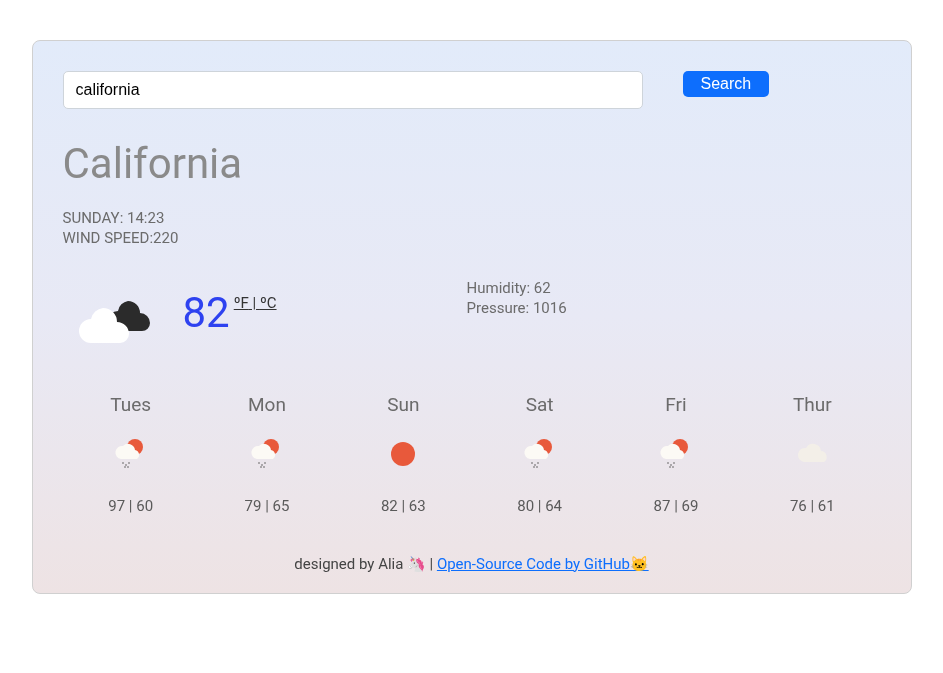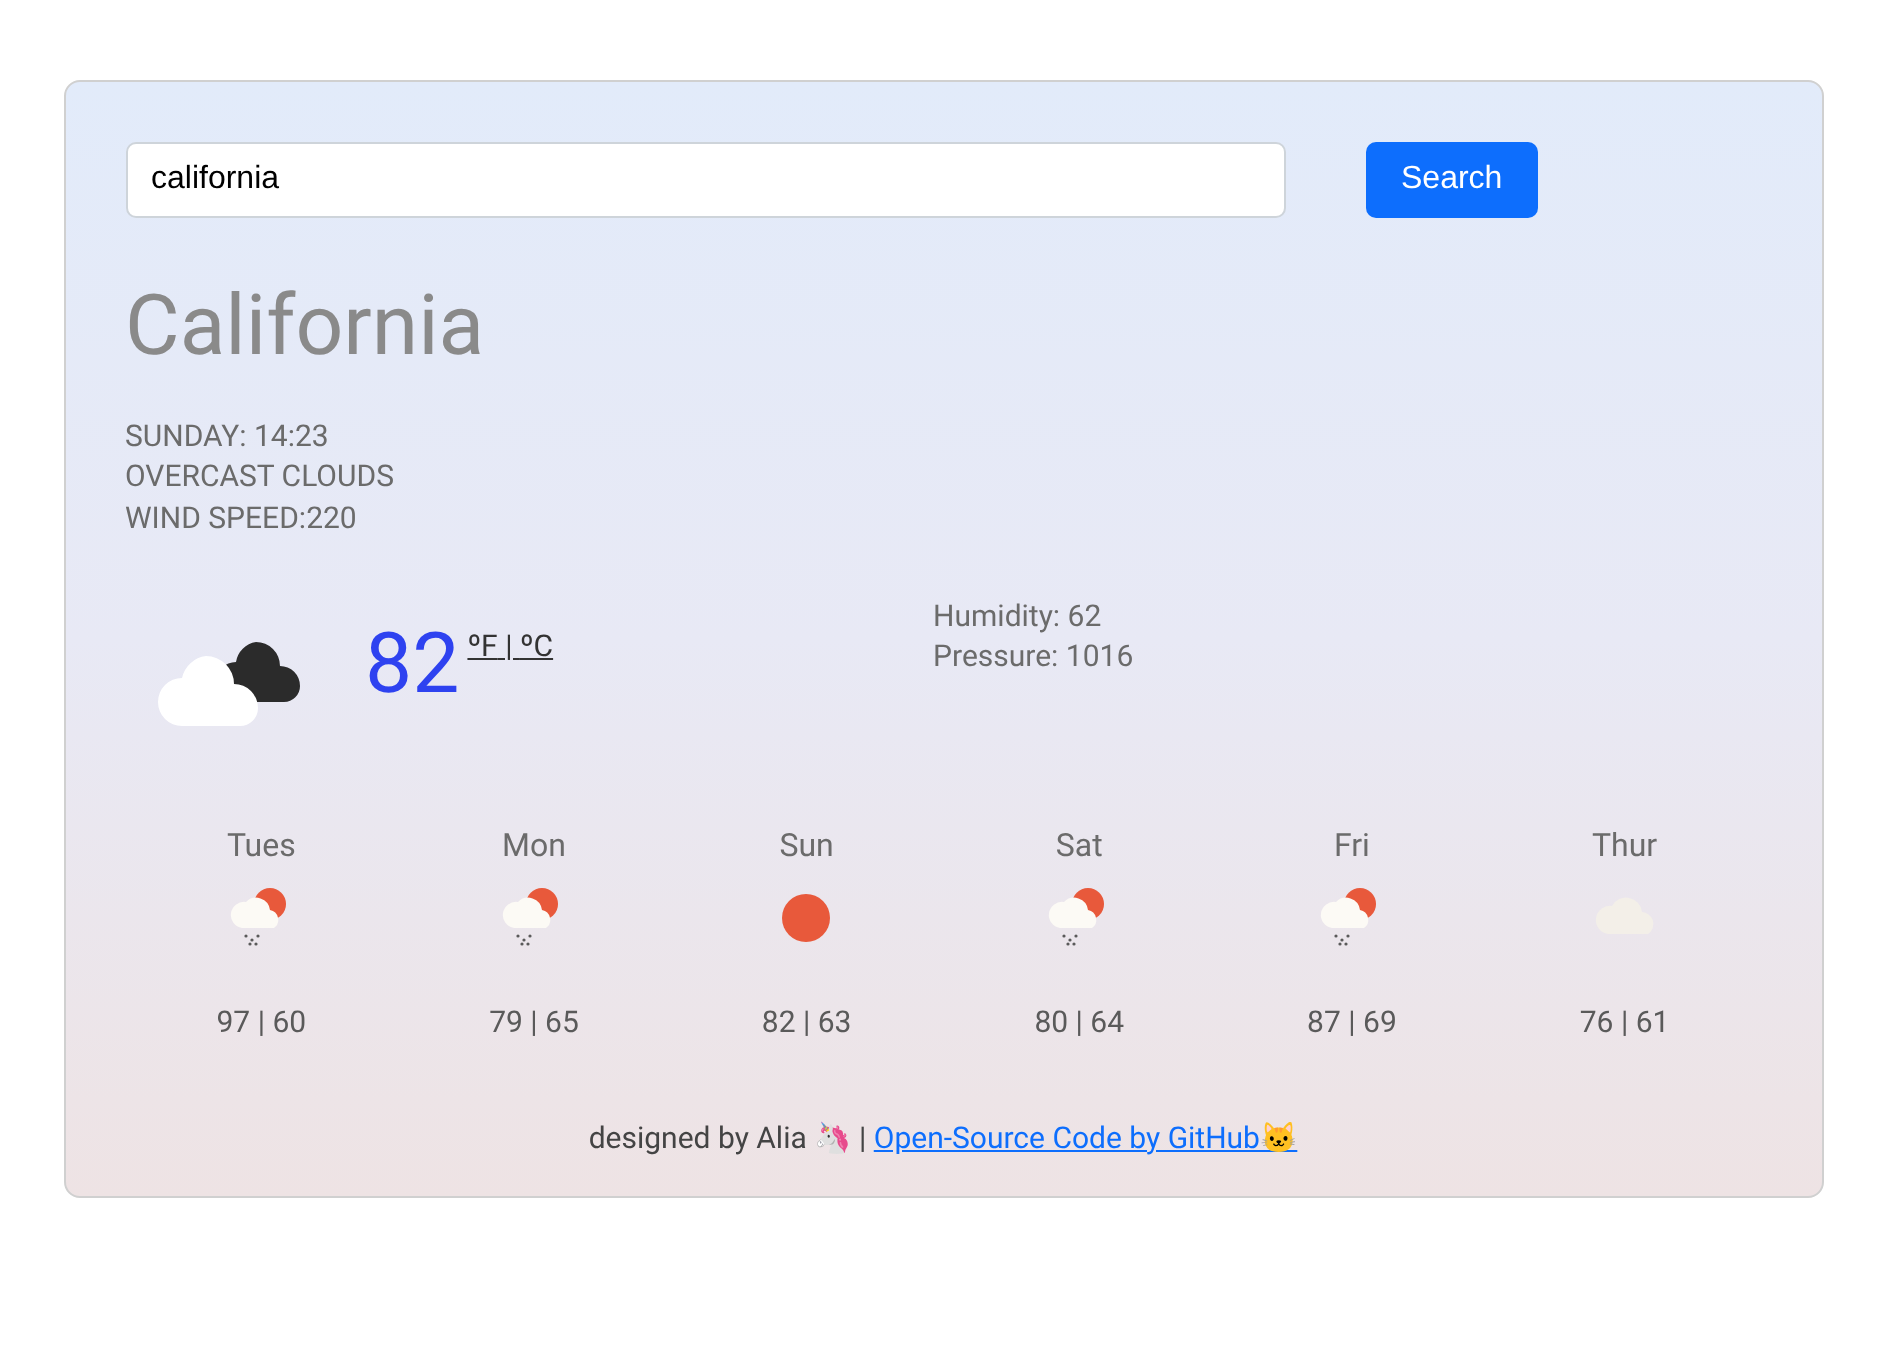--- a/index.html
+++ b/index.html
@@ -28,21 +28,21 @@
     .search-input {
       flex: 0 0 580px;
       height: 38px;
       border: 1px solid #ced4da;
       border-radius: 5px;
       padding: 0 12px;
       font-size: 16px;
       background: #fff;
     }
     .search-btn {
-      height: 38px;
+      height: 26px;
       padding: 0 18px;
       background: #0d6efd;
       color: #fff;
       border: none;
       border-radius: 5px;
       font-size: 16px;
       cursor: pointer;
     }
     .city-title {
       font-size: 42px;
@@ -105,22 +105,22 @@
       justify-content: space-around;
       margin-top: 40px;
       margin-bottom: 40px;
     }
     .forecast-col {
       text-align: center;
       width: 90px;
     }
     .day-name {
       color: #6b6b6b;
-      font-size: 16px;
-      margin-bottom: 9px;
+      font-size: 19px;
+      margin-bottom: 20px;
     }
     .day-icon {
       height: 36px;
       margin-bottom: 25px;
       display: flex;
       align-items: center;
       justify-content: center;
     }
     .temps {
       color: #5a5a5a;
@@ -144,21 +144,20 @@
 
   <div class="search-row">
     <input class="search-input" type="text" value="california" style="">
     <button class="search-btn">Search</button>
   </div>
 
   <h1 class="city-title">California</h1>
 
   <div class="summary">
     <div class="summary-line">Sunday: 14:23</div>
-    <div class="summary-line">overcast clouds</div>
     <div class="summary-line">
       <span>Wind Speed:</span><span>220</span>
     </div>
   </div>
 
   <div class="mid-row">
     <div class="left-block">
       <div class="big-icon">
         <svg viewBox="0 0 90 70" width="90" height="70">
           <g>

